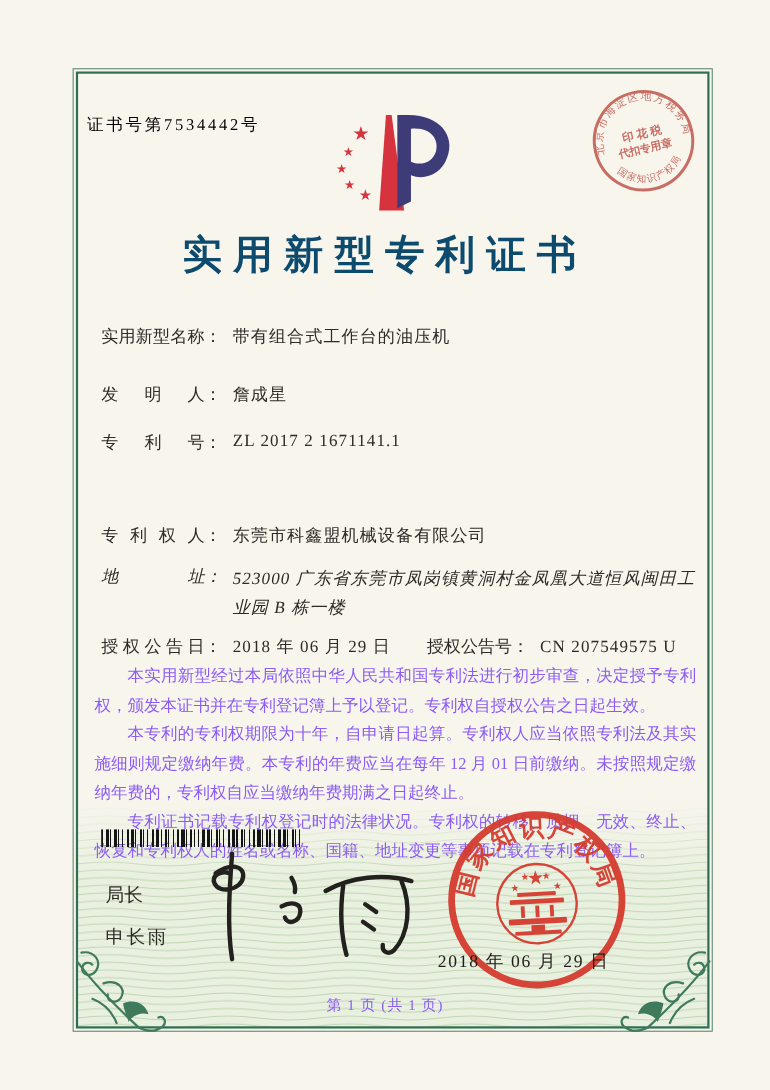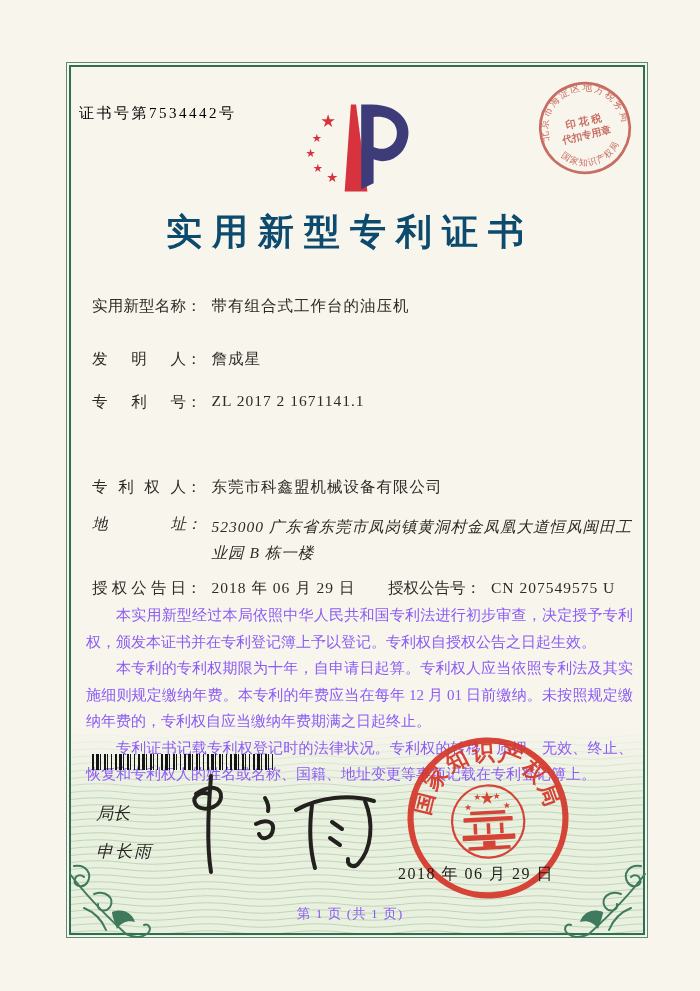--- a/index.html
+++ b/index.html
@@ -40,21 +40,21 @@
   .barcode { position:absolute; left:92px; top:754px; width:183px; height:16px;
     background:repeating-linear-gradient(90deg,
       #141414 0 2px, transparent 2px 4px,
       #141414 4px 7px, transparent 7px 8px,
       #141414 8px 9px, transparent 9px 12px,
       #141414 12px 14px, transparent 14px 15px,
       #141414 15px 16px, transparent 16px 19px,
       #141414 19px 20px, transparent 20px 23px); }
   
   .signatory { position:absolute; left:96px; top:802px; font-size:17px;
-               font-family:"Liberation Sans", sans-serif; color:#2b2925;font-style:italic; }
+               font-family:"Liberation Sans", sans-serif; color:#2b2925; }
   .signatory .name { margin-top:15px; letter-spacing:2px; }
   .signature { position:absolute; left:168px; top:770px; width:235px; height:108px; }
   
   .seal { position:absolute; left:400px; top:730px; width:176px; height:176px;
           transform:rotate(-3deg); opacity:.93; }
   .seal-date { position:absolute; left:398px; top:864px; width:190px; font-size:16px;
                letter-spacing:1.5px; color:#1e1c19; z-index:5; }
   
   .footer { position:absolute; left:0; width:700px; top:905px; text-align:center;
             font-size:13.5px; letter-spacing:1px; color:#8b5cf6; }

